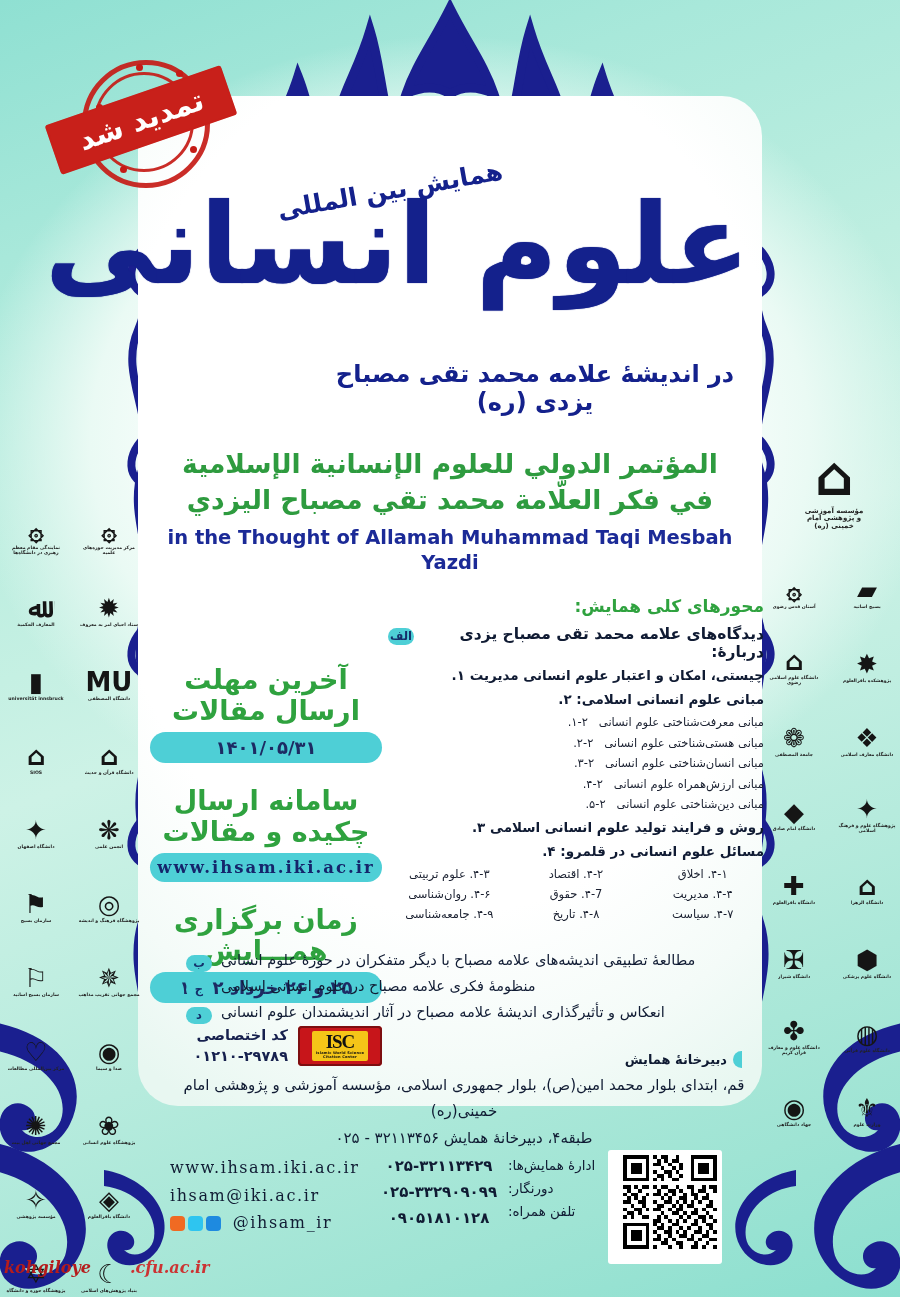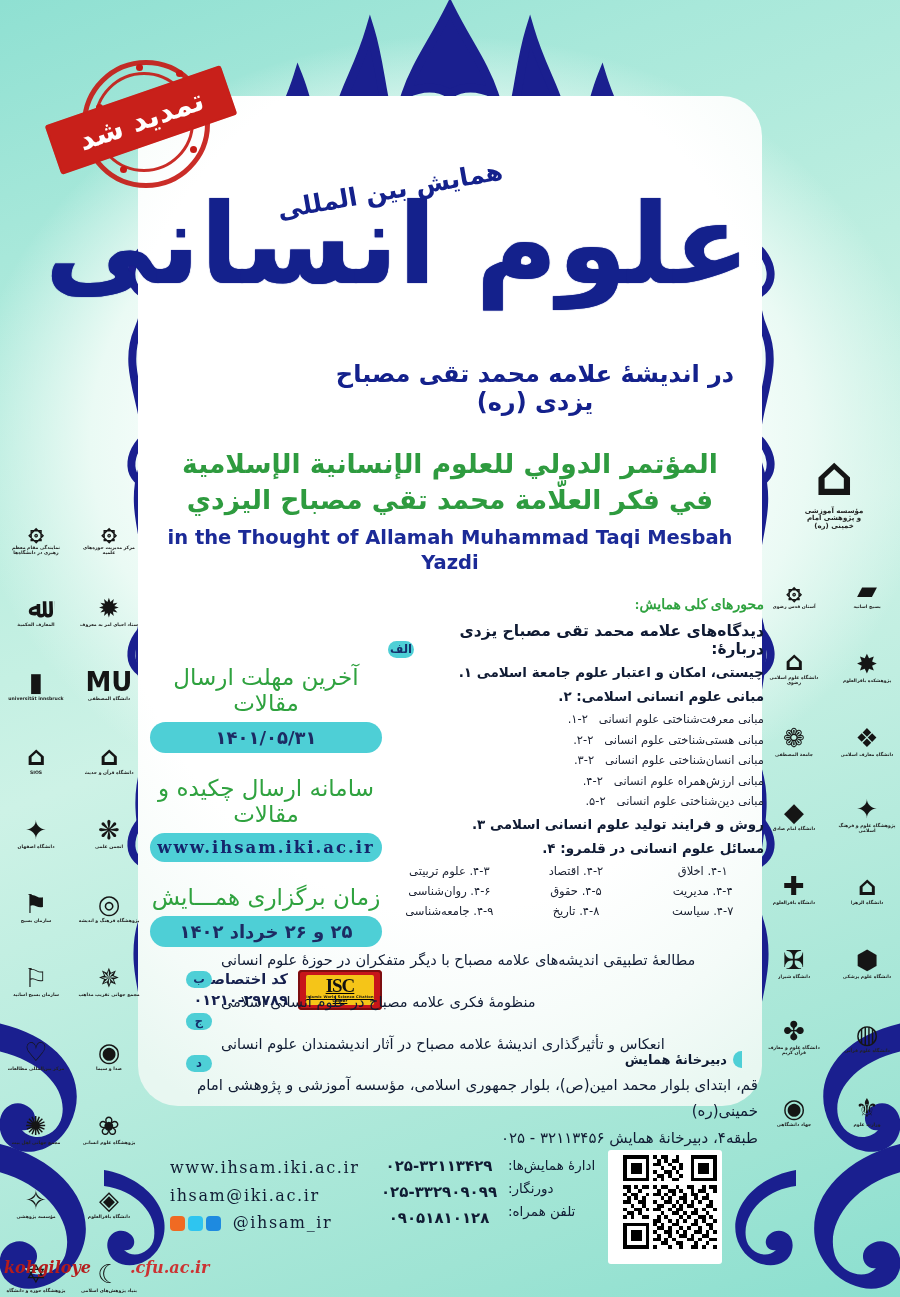--- a/index.html
+++ b/index.html
@@ -67,67 +67,67 @@
     color:#14218c;font-size:24px;font-weight:bold;
   }
 
   
   #titles{position:absolute;left:150px;top:446px;width:600px;text-align:center;}
   .ar-title{color:#2e9b3f;font-size:26.5px;font-weight:bold;line-height:1.35;letter-spacing:.5px;}
   .en-title{color:#1b2a97;font-size:19.5px;font-weight:bold;line-height:1.3;margin-top:7px;direction:ltr;}
 
   
   #leftcol{position:absolute;left:150px;top:664px;width:232px;text-align:center;}
-  .lc-head{color:#2fa23f;font-size:23px;font-weight:normal;letter-spacing:-.2px;margin-bottom:6px;}
+  .lc-head{color:#2fa23f;font-size:27px;font-weight:bold;letter-spacing:-.2px;margin-bottom:6px;}
   .lc-pill{
     background:#4ecfd6;color:#1d2b63;border-radius:18px;padding:5px 4px;font-size:18px;
     font-weight:bold;margin-bottom:22px;letter-spacing:1px;
   }
   .lc-pill.url{font-family:"DejaVu Serif","Liberation Serif",serif;font-size:16.5px;letter-spacing:2px;direction:ltr;color:#15256b;}
   .isc-row{display:flex;align-items:center;gap:10px;justify-content:flex-start;margin-top:2px;}
   .isc-logo{
     width:84px;height:40px;border-radius:4px;background:#c7151a;position:relative;flex:0 0 auto;
     display:flex;align-items:center;justify-content:center;
     box-shadow:0 0 0 2px #7d0e10 inset;
   }
   .isc-logo .inner{
-    width:68px;height:30px;background:#f5c518;border-radius:2px;display:flex;flex-direction:column;
-    align-items:center;justify-content:center;line-height:1;text-decoration:underline;
+    width:56px;height:30px;background:#f5c518;border-radius:2px;display:flex;flex-direction:column;
+    align-items:center;justify-content:center;line-height:1;
   }
   .isc-logo .big{font-size:19px;font-weight:bold;color:#111;font-family:"Liberation Serif",serif;letter-spacing:-1px;}
   .isc-logo .tiny{font-size:3.6px;font-weight:bold;color:#111;letter-spacing:.2px;margin-top:1px;}
   .isc-text{text-align:right;color:#16204e;font-size:14.5px;font-weight:bold;line-height:1.45;flex:1;}
 
   
   #topics{position:absolute;left:388px;top:596px;width:376px;text-align:right;color:#101b33;}
-  .t-head{color:#2fa23f;font-size:14px;font-weight:bold;margin-bottom:9px;font-family:Liberation Serif, serif;}
+  .t-head{color:#2fa23f;font-size:17px;font-weight:bold;margin-bottom:9px;}
   .t-row{display:flex;align-items:flex-start;justify-content:flex-end;gap:9px;margin-bottom:3px;}
   .badge{
     flex:0 0 auto;width:26px;height:17px;border-radius:9px;background:#4ecfd6;color:#14306b;
-    font-size:11.5px;font-weight:bold;text-align:center;line-height:17px;margin-top:19px;
+    font-size:11.5px;font-weight:bold;text-align:center;line-height:17px;margin-top:3px;
   }
   .t-a{font-size:15.5px;font-weight:bold;color:#101b33;}
   .t-item{font-size:13.5px;font-weight:bold;margin:4px 0;line-height:1.5;}
   .t-sub{font-size:11.5px;margin:4.5px 0;line-height:1.4;color:#1a2030;padding-left:0;}
   .t-grid{display:grid;grid-template-columns:repeat(3,1fr);gap:6px 4px;font-size:11.5px;margin:6px 0 0 0;
     direction:rtl;text-align:center;color:#1a2030;}
   .sec-line{display:flex;align-items:flex-start;justify-content:flex-end;gap:9px;margin:0 0 6px 0;}
   .sec-txt{font-size:14.5px;font-weight:normal;color:#101b33;}
 
   
   #secs{position:absolute;left:186px;top:952px;width:580px;text-align:right;}
 
   
   #sec-head{
     position:absolute;right:158px;top:1051px;display:flex;align-items:center;gap:6px;direction:rtl;
   }
   #sec-head .cap{width:9px;height:17px;border-radius:9px 0 0 9px;background:#4ecfd6;}
   #sec-head .lbl{font-size:13px;font-weight:bold;color:#101b33;font-family:"DejaVu Sans",sans-serif;}
   #address{
-    position:absolute;left:170px;top:1072px;width:588px;
+    position:absolute;left:170px;top:1072px;width:588px;text-align:center;
     color:#101b33;font-size:15px;line-height:1.75;font-family:"DejaVu Sans",sans-serif;
   }
 
   
   #contacts{position:absolute;left:170px;top:1154px;width:430px;display:flex;direction:rtl;gap:0;}
   .c-labels{width:92px;text-align:left;font-size:13.5px;line-height:1.72;color:#101b33;}
   .c-nums{width:138px;text-align:center;font-size:15px;line-height:1.72;color:#101b33;direction:ltr;font-weight:bold;}
   .c-webs{flex:1;text-align:left;font-size:16px;line-height:1.72;color:#101b33;direction:ltr;
     font-family:"DejaVu Serif","Liberation Serif",serif;letter-spacing:1.6px;}
   .soc{display:inline-flex;gap:3px;vertical-align:middle;margin-right:5px;}
@@ -287,21 +287,21 @@
 
   <div id="topics">
     <div class="t-head">محورهای کلی همایش:</div>
 
     <div class="t-row">
       <div class="t-a">دیدگاه‌های علامه محمد تقی مصباح یزدی دربارهٔ:</div>
       <div class="badge">الف</div>
     </div>
 
     <div class="t-item">
-      <span>چیستی، امکان و اعتبار علوم جامعة اسلامی</span>
+      <span>چیستی، امکان و اعتبار علوم انسانی مدیریت</span>
       <span>۱.</span>
     </div>
     <div class="t-item">
       <span>مبانی علوم انسانی اسلامی:</span>
       <span>۲.</span>
     </div>
 
     <div class="t-sub">
       <span>مبانی معرفت‌شناختی علوم انسانی</span>
       &nbsp;&nbsp;<span>۲-۱.</span>
@@ -330,21 +330,21 @@
     <div class="t-item">
       <span>مسائل علوم انسانی در قلمرو:</span>
       <span>۴.</span>
     </div>
 
     <div class="t-grid">
       <span>۴-۱. اخلاق</span>
       <span>۴-۲. اقتصاد</span>
       <span>۴-۳. علوم تربیتی</span>
       <span>۴-۴. مدیریت</span>
-      <span>۴-۵. حقوق</span>
+      <span>۴-7. حقوق</span>
       <span>۴-۶. روان‌شناسی</span>
       <span>۴-۷. سیاست</span>
       <span>۴-۸. تاریخ</span>
       <span>۴-۹. جامعه‌شناسی</span>
     </div>
   </div>
 
   <div id="secs">
     <div class="sec-line">
       <div class="sec-txt">مطالعهٔ تطبیقی اندیشه‌های علامه مصباح با دیگر متفکران در حوزهٔ علوم انسانی</div>

